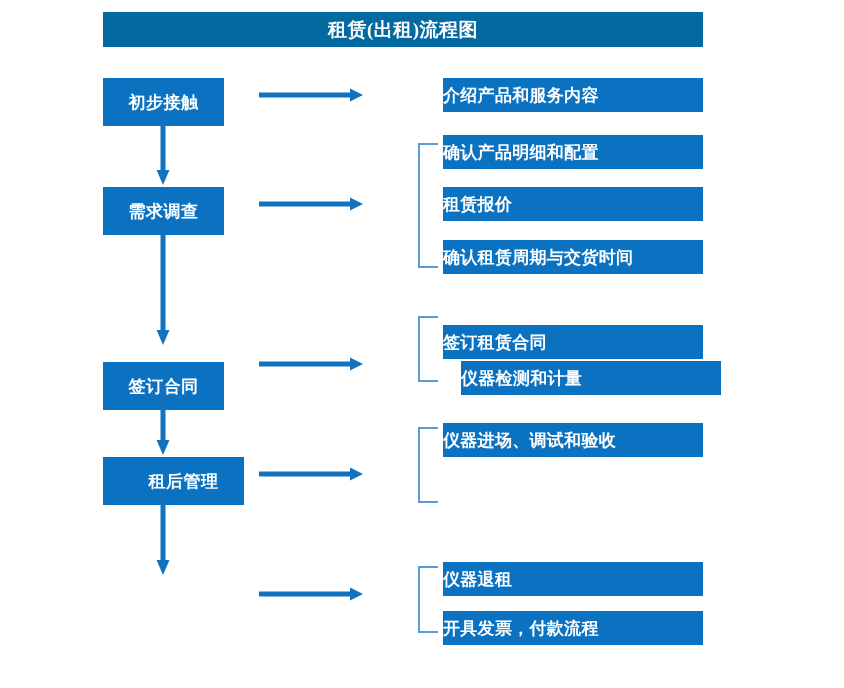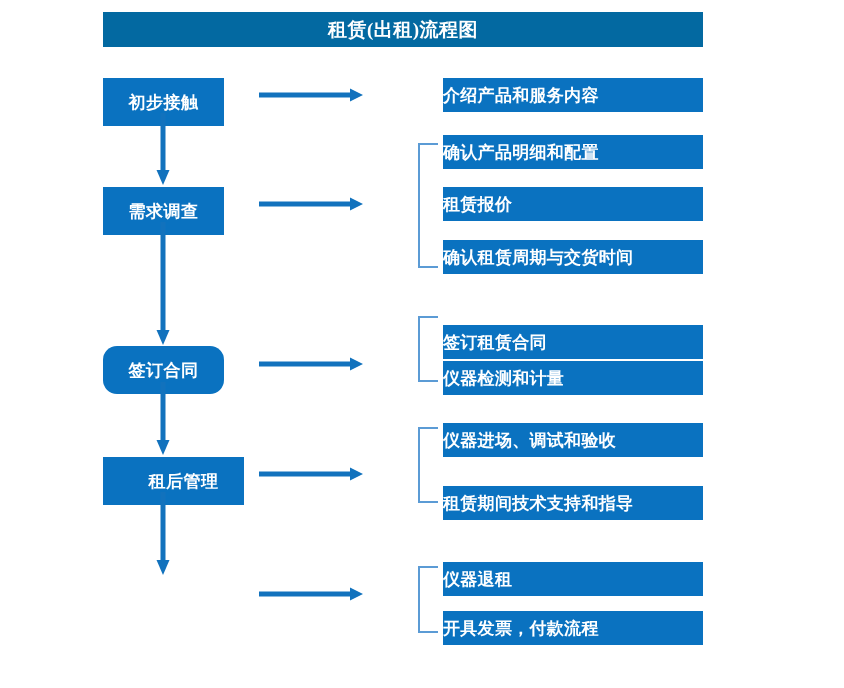--- a/index.html
+++ b/index.html
@@ -80,21 +80,21 @@
 </style>
 </head>
 <body>
 
 <div id="canvas">
 
   <div class="title-bar">租赁(出租)流程图</div>
 
   <div class="stage-box" style="left:103px; top:78px;">初步接触</div>
   <div class="stage-box" style="left:103px; top:187px;">需求调查</div>
-  <div class="stage-box" style="left:103px; top:346px;border-radius:14px;">签订合同</div>
+  <div class="stage-box" style="left:103px; top:362px;">签订合同</div>
   <div class="stage-box" style="left:103px; top:457px;padding-left:20px;">租后管理</div>
 
   <div class="v-arrow" style="left:156px; top:113px; height:73px;">
     <svg width="14" height="73" viewBox="0 0 14 73" xmlns="http://www.w3.org/2000/svg">
       <rect x="4.5" y="0" width="5" height="60" fill="#1272bd"></rect>
       <polygon points="0.5,57 13.5,57 7,72" fill="#1272bd"></polygon>
     </svg>
   </div>
   <div class="v-arrow" style="left:156px; top:222px; height:124px;">
     <svg width="14" height="124" viewBox="0 0 14 124" xmlns="http://www.w3.org/2000/svg">
@@ -151,21 +151,20 @@
   <div class="bracket" style="top:427px; height:76px;"></div>
   <div class="bracket" style="top:566px; height:67px;"></div>
 
   <div class="detail-box" style="top:78px;">介绍产品和服务内容</div>
 
   <div class="detail-box" style="top:135px;">确认产品明细和配置</div>
   <div class="detail-box" style="top:187px;">租赁报价</div>
   <div class="detail-box" style="top:240px;">确认租赁周期与交货时间</div>
 
   <div class="detail-box" style="top:301px;margin-top:24px;">签订租赁合同</div>
-  <div class="detail-box" style="top:361px;">仪器检测和计量</div>
+  <div class="detail-box" style="top:361px;margin-left:18px;">仪器检测和计量</div>
 
   <div class="detail-box" style="top:423px;">仪器进场、调试和验收</div>
-  <div class="detail-box" style="top:486px;">租赁期间技术支持和指导</div>
 
   <div class="detail-box" style="top:562px;">仪器退租</div>
   <div class="detail-box" style="top:611px;">开具发票，付款流程</div>
 
 </div>
 
 </body></html>

